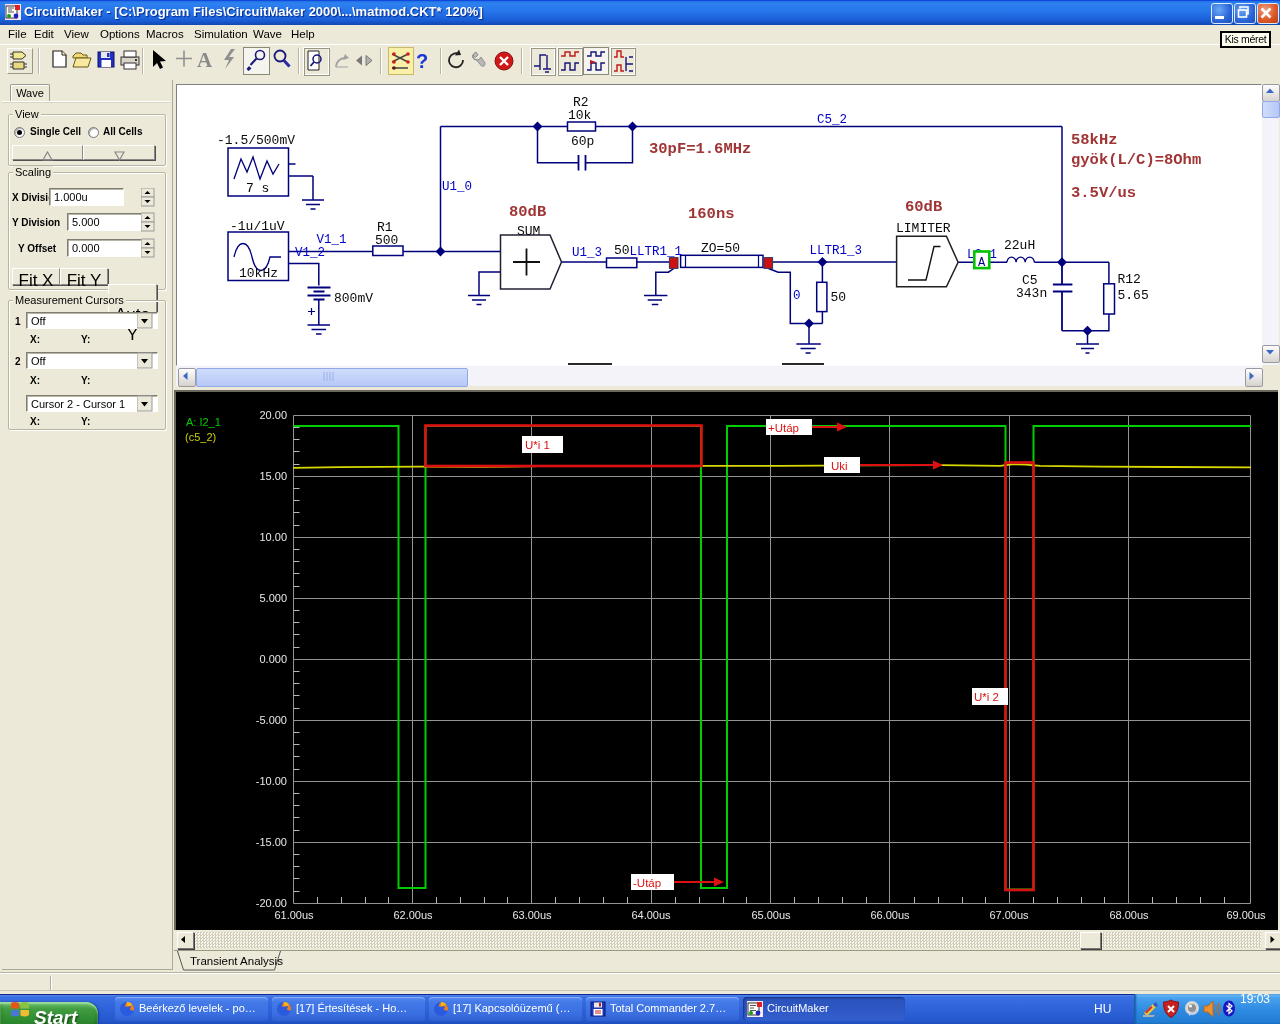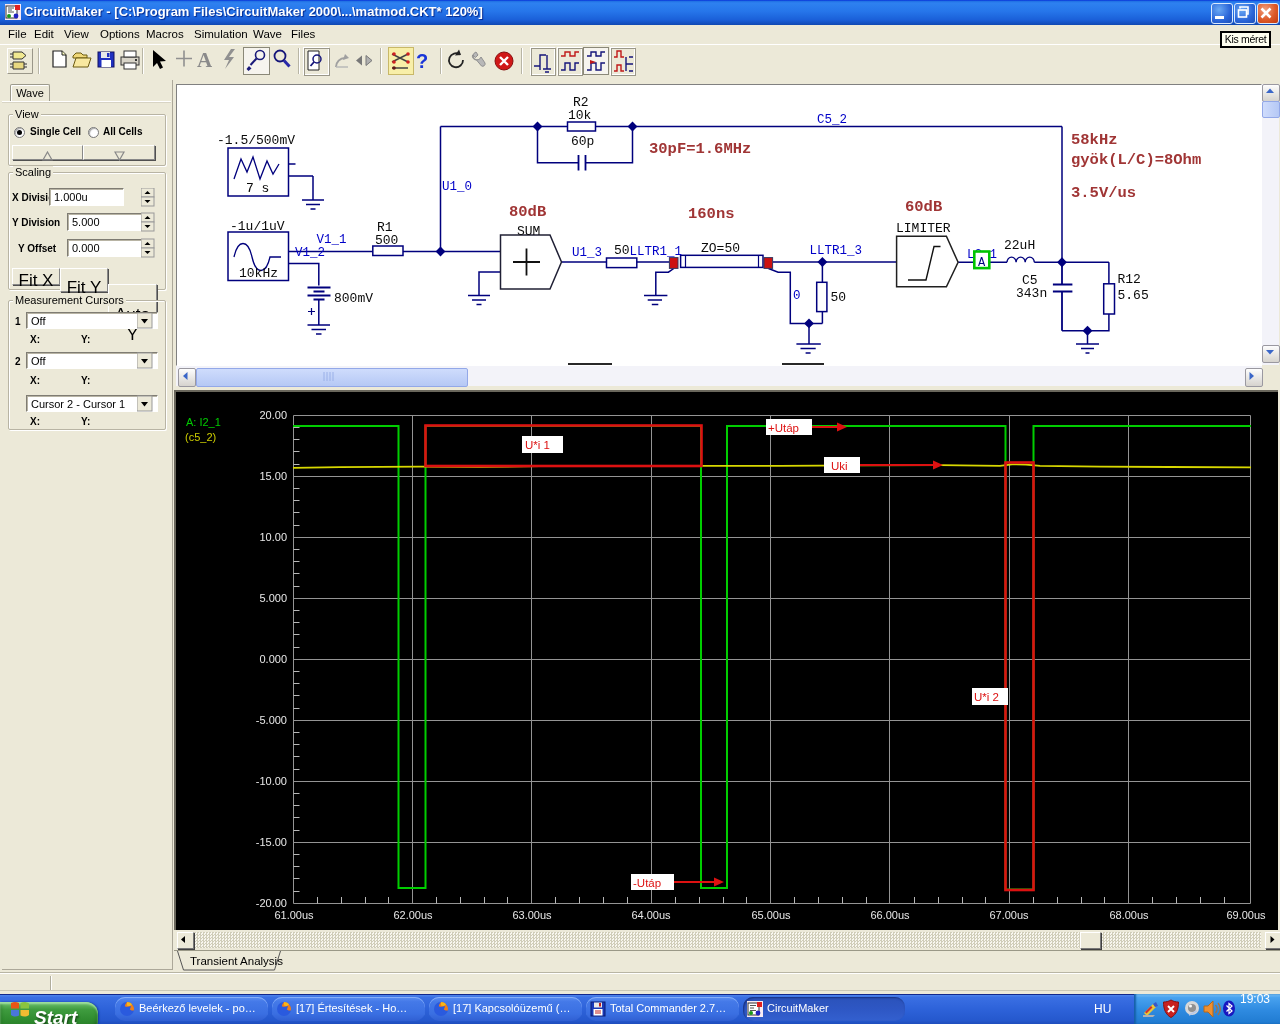--- a/index.html
+++ b/index.html
@@ -40,21 +40,21 @@
 #wavesb{left:176px;top:931px;width:1104px;height:18px;background:#ece9d8;}
 #hatch{position:absolute;left:17px;top:1px;width:1068px;height:16px;background:repeating-conic-gradient(#d0cdb8 0% 25%,#f8f6ee 0% 50%) 0 0/3px 3px;}
 .cbtn{position:absolute;background:#ece9d8;border:1px solid;border-color:#fff #777 #777 #fff;box-shadow:1px 1px 0 #404040;}
 #tabrow{left:174px;top:950px;width:1106px;height:22px;background:#ece9d8;border-top:1px solid #9a9887;}
 
 #status{left:0;top:972px;width:1280px;height:22px;background:#ece9d8;}
 
 #taskbar{left:0;top:994px;width:1280px;height:30px;background:linear-gradient(180deg,#4d84ec 0%,#3a6fe3 8%,#2e63da 45%,#2558cd 85%,#1c4ab8 100%);border-top:1px solid #12288c;}
 #startbtn{left:0;top:994px;width:98px;height:30px;background:linear-gradient(180deg,#70bf70 0%,#3f9c3f 25%,#2f8b2f 60%,#247424 100%);border-radius:0 12px 12px 0;box-shadow:inset 0 2px 2px #9fdf9f,inset 0 -3px 4px #1c5e1c,1px 0 2px #1538a0;margin-top:8px;}
 #startbtn span{position:absolute;left:34px;top:5px;color:#fff;font-size:19px;font-weight:bold;font-style:italic;text-shadow:1px 2px 2px #1a4a1a;}
-.taskbtn{top:997px;width:153px;height:24px;background:linear-gradient(180deg,#5b8ef2 0%,#4479e8 20%,#3a6fe2 70%,#305fd2 100%);border-radius:10px;box-shadow:inset 0 1px 0 #86aef8;color:#fff;font-size:11px;}
+.taskbtn{top:997px;width:153px;height:24px;background:linear-gradient(180deg,#5b8ef2 0%,#4479e8 20%,#3a6fe2 70%,#305fd2 100%);border-radius:4px;box-shadow:inset 0 1px 0 #86aef8;color:#fff;font-size:11px;}
 .taskbtn .ti{position:absolute;left:4px;top:4px;width:16px;height:16px;}
 .taskbtn .tt{position:absolute;left:24px;top:5px;white-space:nowrap;overflow:hidden;width:126px;}
 #tray{left:1134px;top:994px;width:146px;height:30px;background:linear-gradient(180deg,#79c2f8 0%,#48a2ef 12%,#2e8ae0 55%,#1f7ad0 100%);box-shadow:inset 2px 0 2px #1560a8;}
 </style>
 </head>
 <body>
 
 <div class="abs" id="titlebar"></div>
 <svg class="abs" style="left:5px;top:4px" width="16" height="16" viewBox="0 0 16 16">
     <rect x="0" y="0" width="16" height="16" fill="#f8e8f4"></rect>
@@ -76,21 +76,21 @@
   </svg>
 
 <div class="abs" id="menubar">
 <span style="left:8px">File</span>
     <span style="left:34px">Edit</span>
     <span style="left:64px">View</span>
     <span style="left:100px">Options</span>
     <span style="left:146px">Macros</span>
     <span style="left:194px">Simulation</span>
     <span style="left:253px">Wave</span>
-    <span style="left:291px">Files</span>
+    <span style="left:291px">Help</span>
 </div>
 
 <div class="abs" id="toolbar"></div>
 <svg class="abs" style="left:0;top:44px" width="1280" height="34" viewBox="0 0 1280 34">
 
 <g stroke="#b8b5a5" stroke-width="1">
       <path d="M38.5 4 V30 M142.5 4 V30 M298.5 4 V30 M380.5 4 V30 M440.5 4 V30 M521.5 4 V30"></path>
     </g>
 <g stroke="#fff" stroke-width="1">
       <path d="M39.5 4 V30 M143.5 4 V30 M299.5 4 V30 M381.5 4 V30 M441.5 4 V30 M522.5 4 V30"></path>
@@ -204,21 +204,21 @@
     </svg></div>
 <div class="abs grp" style="left:8px;top:172px;width:156px;height:116px"></div>
 <div class="abs grplab" style="left:13px;top:166px">Scaling</div>
 <div class="abs lab11" style="left:12px;top:192px">X Division</div>
 <div class="abs field" style="left:49px;top:188px;width:69px;height:14px">1.000u</div>
 <div class="abs lab11" style="left:12px;top:217px">Y Division</div>
 <div class="abs field" style="left:67px;top:213px;width:69px;height:14px">5.000</div>
 <div class="abs lab11" style="left:18px;top:243px">Y Offset</div>
 <div class="abs field" style="left:67px;top:239px;width:69px;height:14px">0.000</div>
 <div class="abs btn3d" style="left:12px;top:268px;width:46px;height:13px;padding-top:2px">Fit X</div>
-<div class="abs btn3d" style="left:60px;top:268px;width:46px;height:13px;padding-top:9px">Fit Y</div>
+<div class="abs btn3d" style="left:60px;top:268px;width:46px;height:13px;padding-top:2px">Fit Y</div>
 <div class="abs btn3d" style="left:108px;top:284px;width:47px;height:13px;padding-top:20px">Auto Y</div>
 <svg class="abs" style="left:141px;top:188px" width="14" height="110" viewBox="0 0 14 110">
 <g>
       <rect x="0" y="0" width="13" height="9" fill="#ece9d8" stroke="#999"></rect>
       <rect x="0" y="9" width="13" height="9" fill="#ece9d8" stroke="#999"></rect>
       <path d="M6.5 3 L9.5 6 L3.5 6 Z" fill="#000"></path>
       <path d="M3.5 12 L9.5 12 L6.5 15 Z" fill="#000"></path>
     </g>
 <g transform="translate(0,25)">
       <rect x="0" y="0" width="13" height="9" fill="#ece9d8" stroke="#999"></rect>

